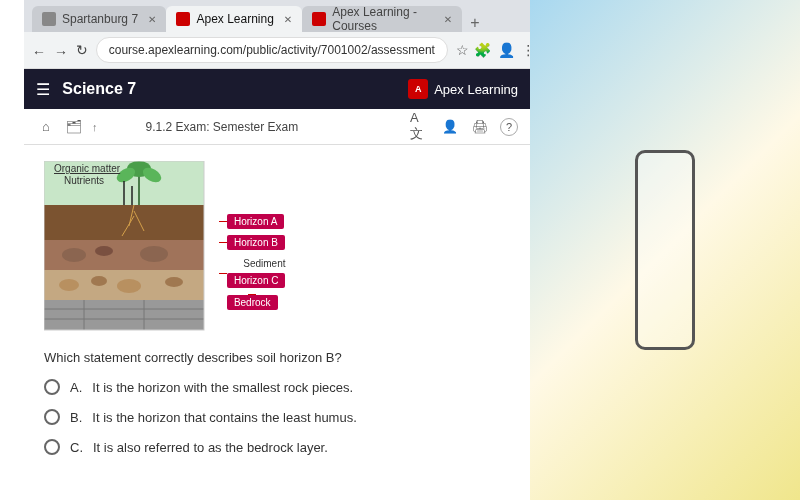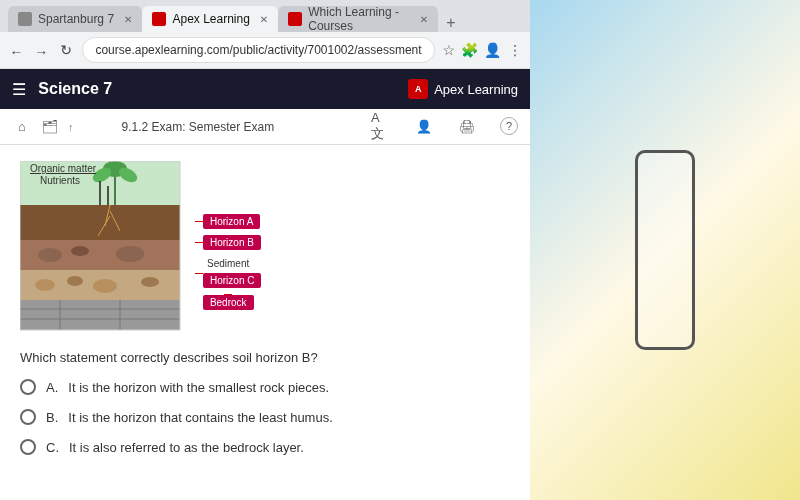--- a/index.html
+++ b/index.html
@@ -29,39 +29,39 @@
     .header-right { margin-left: auto; display: flex; align-items: center; gap: 8px; }
     .apex-logo { display: flex; align-items: center; gap: 6px; font-size: 13px; color: #fff; }
     .apex-logo-icon { width: 20px; height: 20px; background: #c00; border-radius: 3px; display: flex; align-items: center; justify-content: center; color: #fff; font-size: 9px; font-weight: bold; }
 
     
     .sub-header { display: flex; align-items: center; height: 36px; border-bottom: 1px solid #ddd; padding: 0 12px; gap: 8px; background: #fff; }
     .sub-nav-icons { display: flex; gap: 8px; align-items: center; }
     .sub-icon { width: 20px; height: 20px; display: flex; align-items: center; justify-content: center; color: #555; font-size: 13px; cursor: pointer; }
     .breadcrumb-sep { color: #777; font-size: 11px; }
     .breadcrumb-text { font-size: 12px; color: #444; margin-left: 40px; }
-    .sub-right { margin-left: auto; display: flex; gap: 23px; align-items: flex-start; color: #555; font-size: 14px; }
+    .sub-right { margin-left: auto; display: flex; gap: 10px; align-items: center; color: #555; font-size: 14px; }
 
     
     .main-content { padding: 16px 20px; background: #fff; height: calc(500px - 32px - 36px - 40px - 36px); overflow-y: auto; }
     .question-header { font-size: 13px; color: #333; margin-bottom: 10px; font-weight: bold; }
     .question-text { font-size: 13px; color: #333; margin-bottom: 14px; }
 
     
     .answers-section { margin-top: 8px; }
     .question-prompt { font-size: 13px; color: #333; margin-bottom: 14px; }
     .answer-option { display: flex; align-items: center; gap: 10px; margin-bottom: 14px; font-size: 13px; color: #333; }
     .radio-btn { width: 16px; height: 16px; border: 2px solid #666; border-radius: 50%; flex-shrink: 0; cursor: pointer; }
 
     
     .right-panel { position: absolute; right: 0; top: 0; width: 270px; height: 500px; background: linear-gradient(135deg, #a8d8f0 0%, #fff9e6 50%, #f0e68c 100%); }
     .phone-outline { position: absolute; left: 50%; top: 50%; transform: translate(-50%, -50%); width: 60px; height: 200px; border: 3px solid #555; border-radius: 10px; background: rgba(255,255,255,0.3); }
 
     .page-wrapper { display: flex; width: 800px; height: 500px; }
-    .left-panel { width: 530px; flex-shrink: 0; }
+    .left-panel { width: 530px; flex-shrink: 0; padding-left: 24px; }
   </style>
 </head>
 <body>
 
 <div class="page-wrapper">
 
   <div class="left-panel">
 
     <div class="browser-chrome">
       <div class="tab-bar">
@@ -70,21 +70,21 @@
           <span>Spartanburg 7</span>
           <span class="tab-close">✕</span>
         </div>
         <div class="tab active">
           <div class="tab-icon apex"></div>
           <span>Apex Learning</span>
           <span class="tab-close">✕</span>
         </div>
         <div class="tab inactive">
           <div class="tab-icon apex"></div>
-          <span>Which Learning - Courses</span>
+          <span>Apex Learning - Courses</span>
           <span class="tab-close">✕</span>
         </div>
         <div class="tab-new">+</div>
       </div>
       <div class="address-bar">
         <div class="nav-btn">←</div>
         <div class="nav-btn">→</div>
         <div class="nav-btn">↻</div>
         <div class="address-input">
           <span>course.apexlearning.com/public/activity/7001002/assessment</span>
@@ -181,21 +181,21 @@
           <div style="display:flex; align-items:center; margin-top:53px;">
             <div style="width:8px; height:1px; background:#c00;"></div>
             <div style="background:#c0004a; color:#fff; font-size:10px; padding:2px 7px; border-radius:2px; white-space:nowrap;">Horizon A</div>
           </div>
 
           <div style="display:flex; align-items:center; margin-top:6px;">
             <div style="width:8px; height:1px; background:#c00;"></div>
             <div style="background:#c0004a; color:#fff; font-size:10px; padding:2px 7px; border-radius:2px; white-space:nowrap;">Horizon B</div>
           </div>
 
-          <div style="font-size:10px; color:#333; margin-top:8px; margin-left:12px;">Sediment</div>
+          <div style="font-size:10px; color:#333; margin-top:8px; margin-left:12px;text-align:right;">Sediment</div>
 
           <div style="display:flex; margin-top:4px;">
             <div style="width:8px; height:1px; background:#c00;"></div>
             <div style="background:#c0004a; color:#fff; font-size:10px; padding:2px 7px; border-radius:2px; white-space:nowrap;">Horizon C</div>
           </div>
 
           <div style="display:flex; align-items:center; margin-top:6px;flex-direction:column;">
             <div style="width:8px; height:1px; background:#c00;"></div>
             <div style="background:#c0004a; color:#fff; font-size:10px; padding:2px 7px; border-radius:2px; white-space:nowrap;">Bedrock</div>
           </div>

